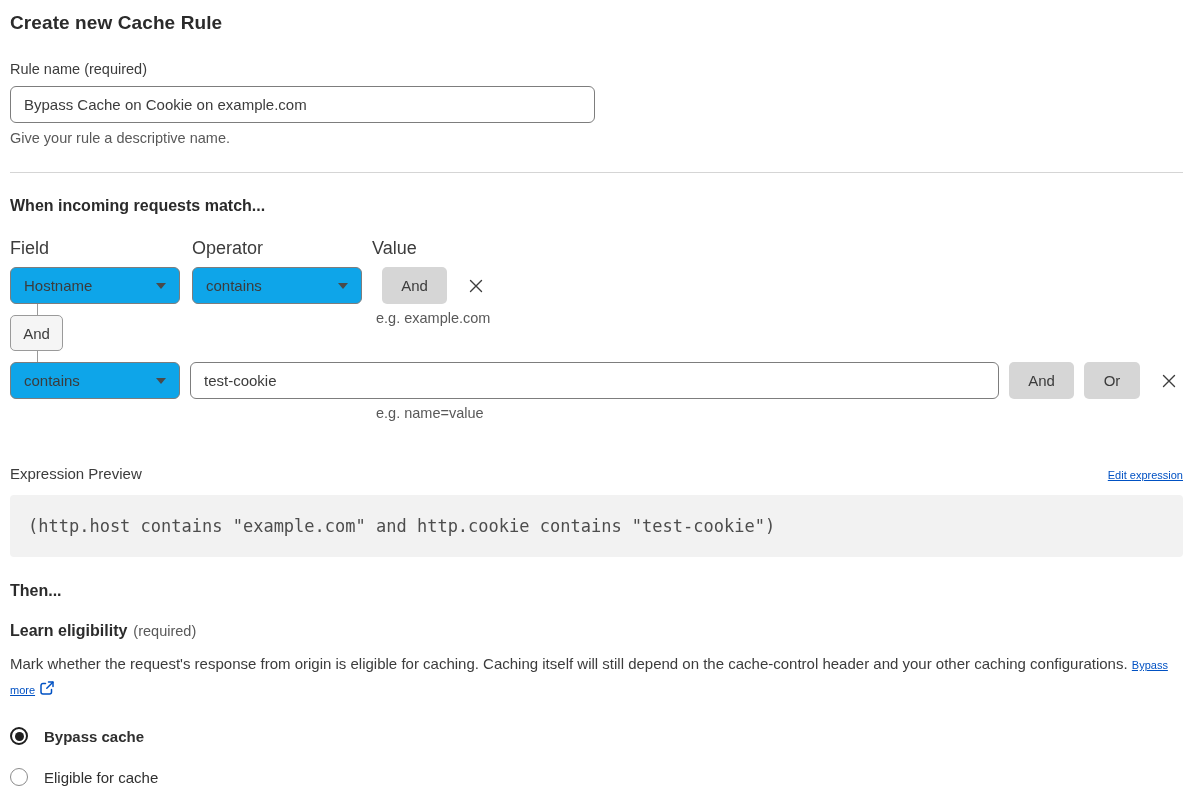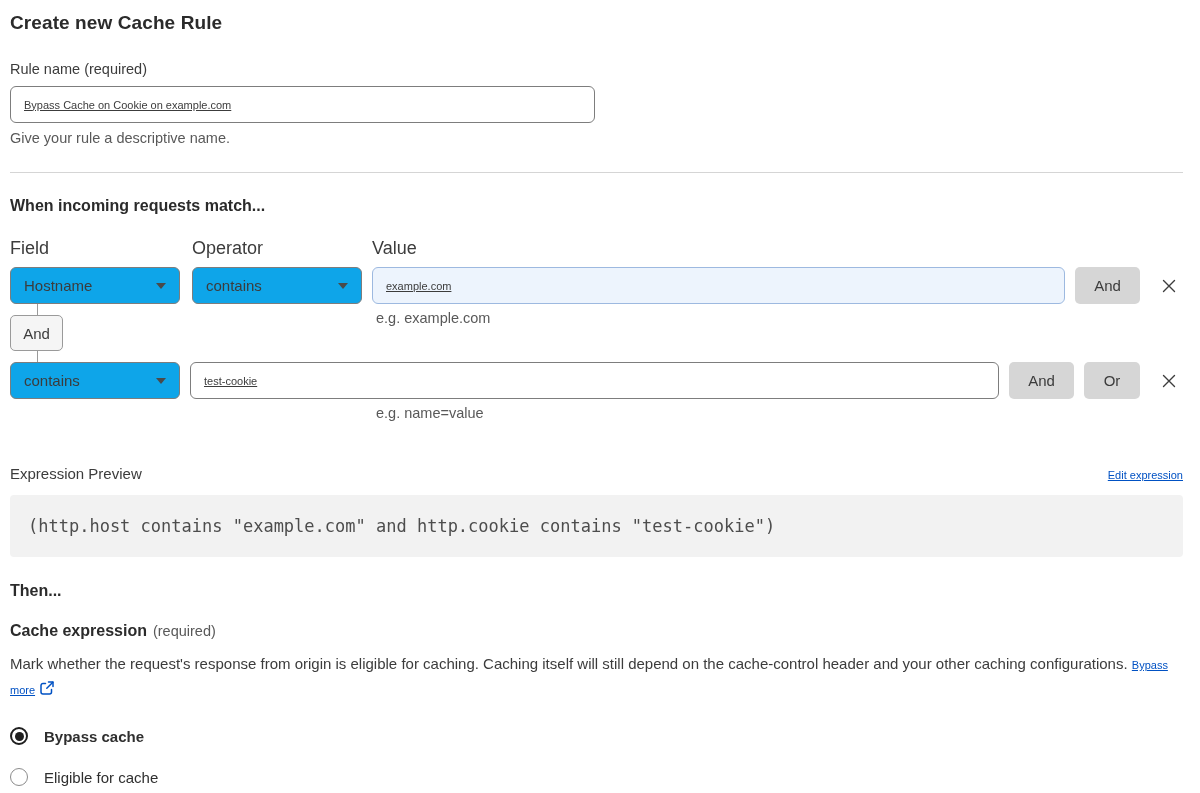--- a/index.html
+++ b/index.html
@@ -18,23 +18,23 @@
     color:#3c3c3c;
   }
   .page{ width:1173px; margin-left:10px; }
 
   h1{ font-size:19px; font-weight:bold; color:#2b2b2b; padding-top:12px; letter-spacing:.1px;}
   h2{ font-size:16px; font-weight:bold; color:#2b2b2b; }
 
   .form-label{ display:block; font-size:14.5px; color:#3c3c3c; margin-top:27px; }
   .text-input{
     font-family:"Liberation Sans", sans-serif;
-    font-size:11px; color:#3c3c3c;
+    font-size:15px; color:#3c3c3c;
     border:1px solid var(--border-gray); border-radius:6px;
-    background:#fff; padding:0 13px; outline:none;text-decoration:underline;
+    background:#fff; padding:0 13px; outline:none;
   }
   .rule-name{ width:585px; height:37px; margin-top:9px; display:block; }
   .helper{ font-size:14.5px; color:#595959; margin-top:7px; }
 
   hr.divider{ border:none; border-top:1px solid #d5d5d5; margin-top:26px; }
 
   .match-heading{ margin-top:24px; }
 
   .col-labels{ display:flex; margin-top:23px; font-size:18px; color:#3c3c3c; }
   .col-field{ width:182px; }
@@ -133,21 +133,20 @@
 
   <div class="cond-row">
     <div class="select field">
       <span>Hostname</span>
       <span class="caret"></span>
     </div>
     <div class="select op">
       <span>contains</span>
       <span class="caret"></span>
     </div>
-    <input class="text-input value-input highlighted" type="text" value="example.com" style="">
     <button class="gray-btn btn-and">And</button>
     <span class="x-btn">
       <svg width="20" height="20" viewBox="0 0 20 20">
         <path d="M4.5 4.5 L15.5 15.5 M15.5 4.5 L4.5 15.5" stroke="#3d3d3d" stroke-width="1.4" stroke-linecap="round" fill="none"></path>
       </svg>
     </span>
   </div>
 
   <div class="connector-zone">
     <div class="v-line"></div>
@@ -172,21 +171,21 @@
   <div class="hint hint-row2">e.g. name=value</div>
 
   <div class="expr-header">
     <span class="expr-label">Expression Preview</span>
     <a class="link">Edit expression</a>
   </div>
   <div class="code-block">(http.host contains "example.com" and http.cookie contains "test-cookie")</div>
 
   <h2 class="then-heading">Then...</h2>
 
-  <h3 class="elig-heading"><span>Cache expression</span><span class="required">(required)</span></h3>
+  <h3 class="elig-heading"><span>Learn eligibility</span><span class="required">(required)</span></h3>
 
   <p class="description"><span>Mark whether the request's response from origin is eligible for caching. Caching itself will still depend on the cache-control header and your other caching configurations.</span>
     <a class="link">Bypass more</a><span class="ext-icon"><svg width="16" height="16" viewBox="0 0 16 16" fill="none" stroke="#0051c3" stroke-width="1.5" stroke-linecap="round" stroke-linejoin="round">
           <path d="M6.5 3.5H4a2 2 0 0 0-2 2V12a2 2 0 0 0 2 2h6.5a2 2 0 0 0 2-2V9.5"></path>
           <path d="M9.5 2h4.5v4.5"></path>
           <path d="M13.8 2.2 7.8 8.2"></path>
         </svg></span>
   </p>
 
   <div class="radio-row">

